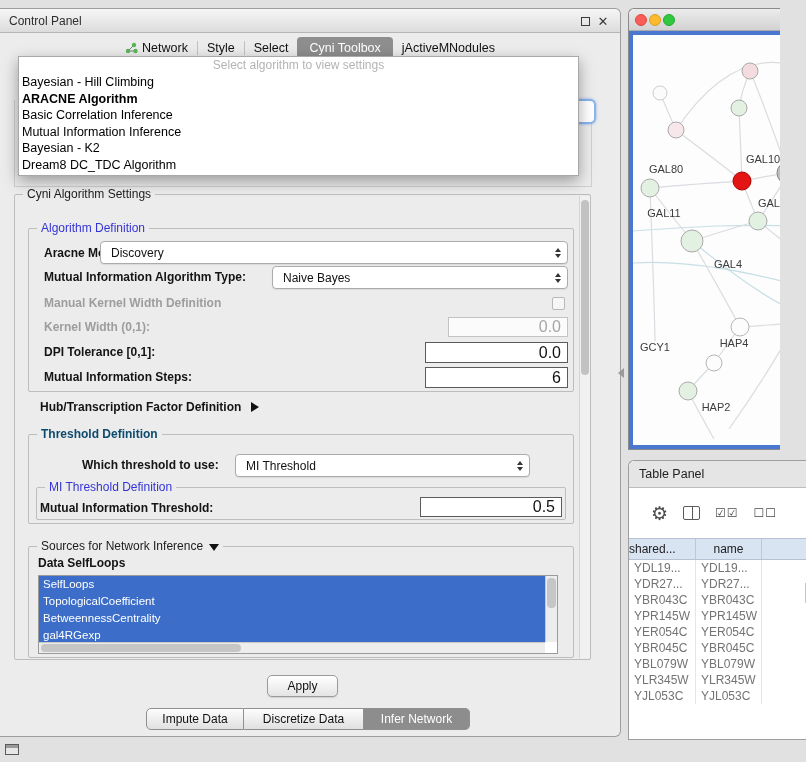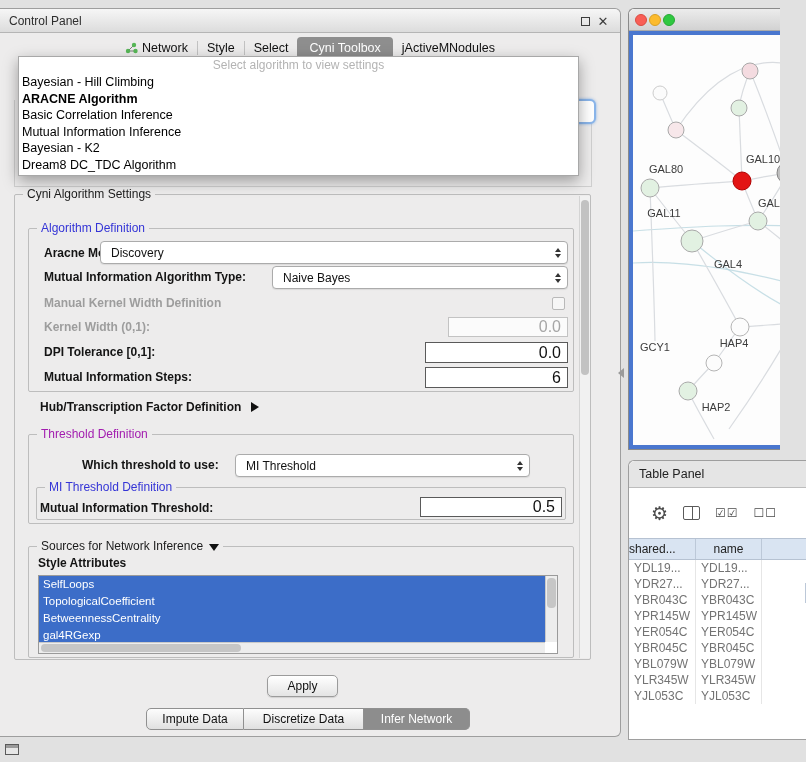--- a/index.html
+++ b/index.html
@@ -20,21 +20,21 @@
 
   .cp-tabs { position:absolute; left:0; right:0; top:26px; height:26px; display:flex; align-items:center; justify-content:center; }
   .cp-tab { display:inline-flex; align-items:center; gap:4px; padding:4px 9px; font-size:12.5px; color:#111; white-space:nowrap; }
   .cp-tab.active { background:#8e8e8e; color:#fff; border-radius:4px; padding:4px 12px; }
   .tab-sep { width:1px; height:14px; background:#c2c2c2; }
 
   
   .group { position:absolute; border:1px solid #bdbdbd; border-radius:2px; z-index:2; }
   .gtitle { position:absolute; top:-8px; left:8px; background:#edecec; padding:0 4px; font-size:12px; color:#1c1c1c; white-space:nowrap; line-height:15px; }
   .gtitle.blue { color:#3434d6; }
-  .gtitle.green { color:#a21caf; }
+  .gtitle.green { color:#0c4a6e;font-weight:bold; }
 
   .lbl { position:absolute; font-size:12px; font-weight:bold; color:#141414; white-space:nowrap; line-height:14px; z-index:3; }
   .lbl.gray { color:#9d9d9d; }
 
   .combo { position:absolute; background:#fff; border:1px solid #ababab; border-radius:4px;
         display:flex; align-items:center; font-size:12px; color:#111; padding-left:10px;
         box-shadow:0 1px 1px rgba(0,0,0,.08); z-index:3; }
   .combo .arrows { margin-left:auto; margin-right:6px; display:flex; flex-direction:column; gap:2px; }
   .combo .arrows i { display:block; width:0; height:0; border-left:3.5px solid transparent; border-right:3.5px solid transparent; }
   .combo .arrows i.up { border-bottom:4px solid #333; }
@@ -236,21 +236,21 @@
   </div>
   <div class="group" style="left:36px; top:487px; width:530px; height:33px;">
     <span class="gtitle blue">MI Threshold Definition</span>
   </div>
   <span class="lbl" style="left:40px; top:501px;">Mutual Information Threshold:</span>
   <div class="tfield" style="left:420px; top:497px; width:142px; height:20px;">0.5</div>
 
   <div class="group" style="left:28px; top:546px; width:546px; height:112px;">
     <span class="gtitle"><span>Sources for Network Inference</span><i class="tri-down"></i></span>
   </div>
-  <span class="lbl" style="left:38px; top:556px;">Style Attributes</span>
+  <span class="lbl" style="left:38px; top:556px;">Data SelfLoops</span>
   <div class="listbox" style="left:38px; top:575px; width:520px; height:79px;">
     <div class="list-rows">
         <div class="attr-row">SelfLoops</div>
         <div class="attr-row">TopologicalCoefficient</div>
         <div class="attr-row">BetweennessCentrality</div>
         <div class="attr-row">gal4RGexp</div>
       </div>
     <div class="list-vscroll">
         <div class="thumb"></div>
       </div>

